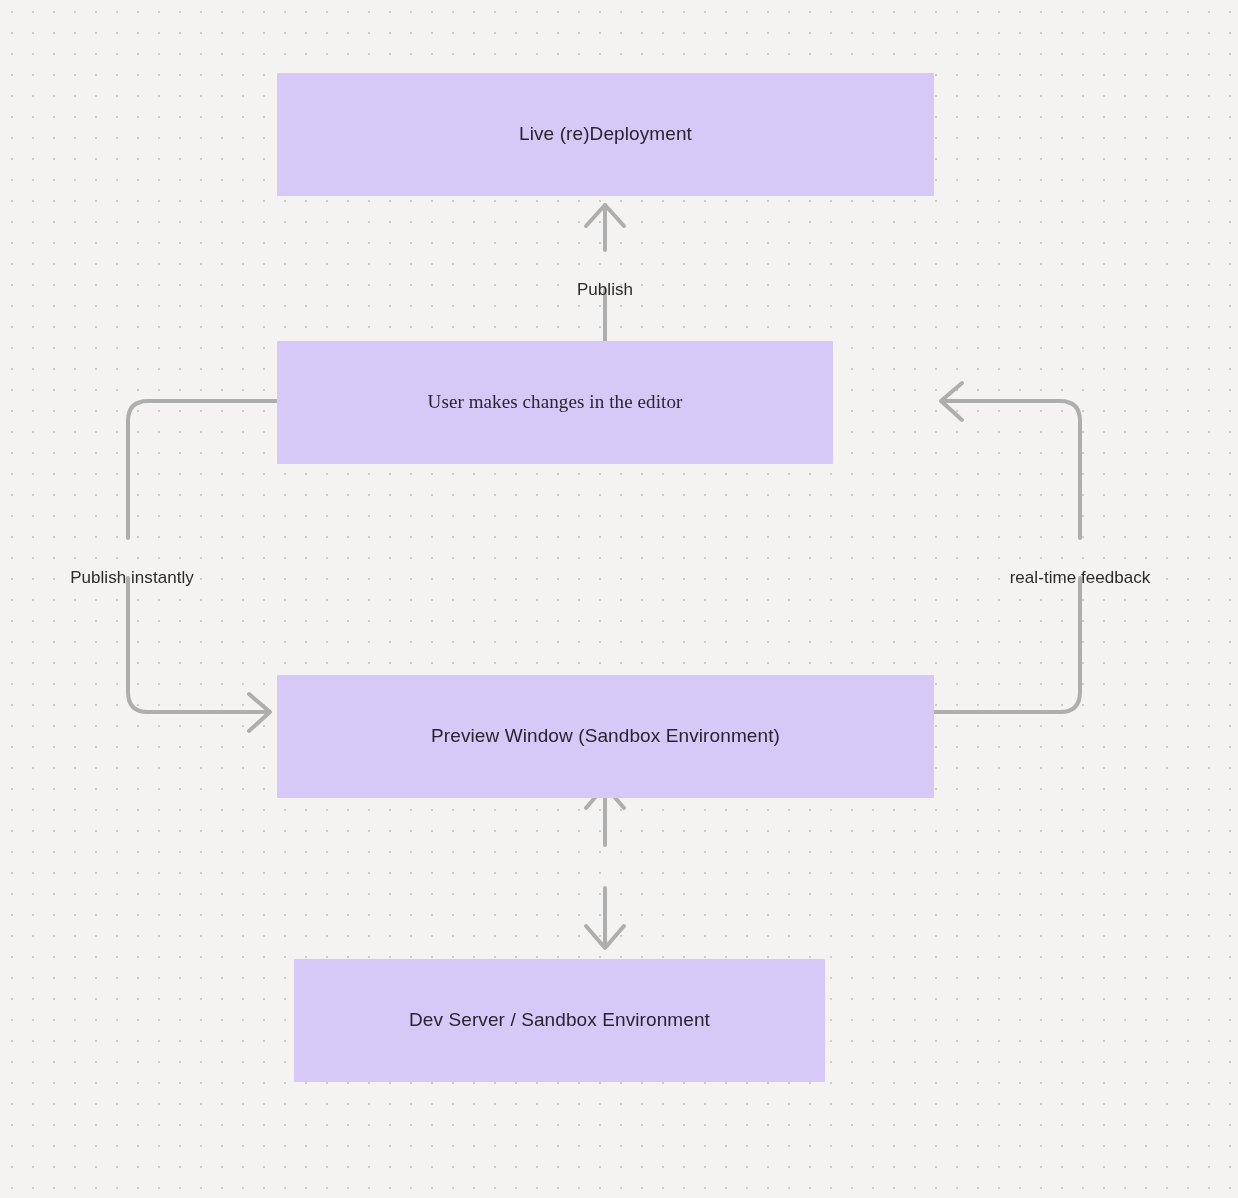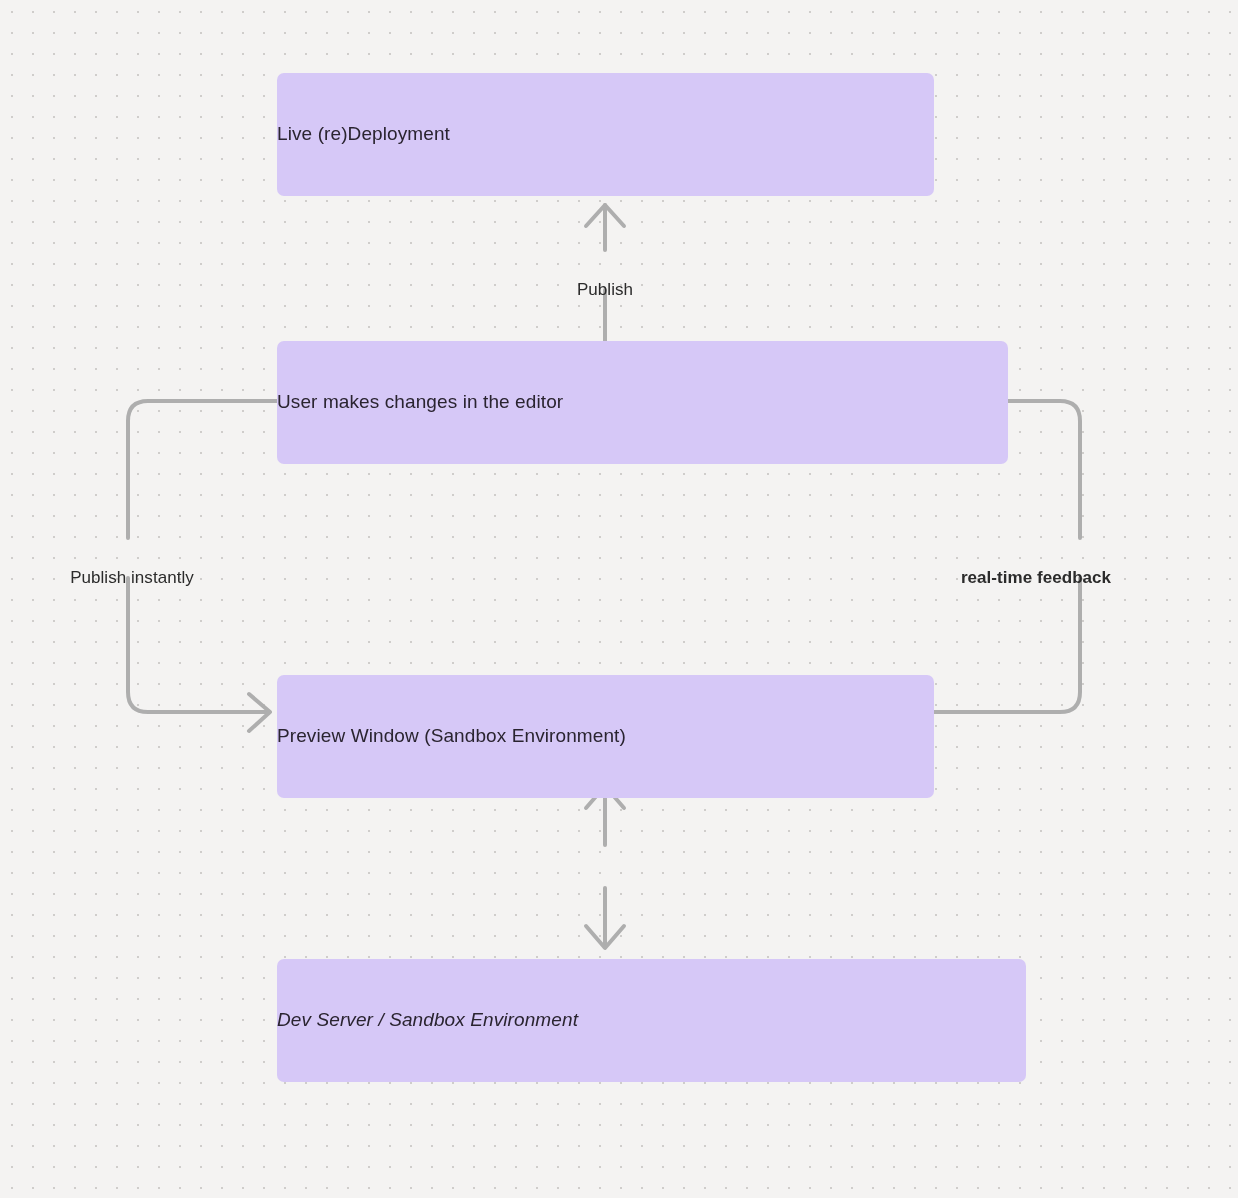--- a/index.html
+++ b/index.html
@@ -18,24 +18,24 @@
     height: 1198px;
     background-color: #f4f3f2;
     background-image: radial-gradient(circle at 0.75px 0.75px, #cfcdcb 1.4px, transparent 1.5px);
     background-size: 21px 21px;
     background-position: 11px 11px;
     overflow: hidden;
   }
   .node {
     position: absolute;
     background: #d6c8f7;
-    border-radius: 7px;
+    border-radius: 1px;
     display: flex;
     align-items: center;
-    justify-content: flex-start;
+    justify-content: center;
     box-sizing: border-box;
     z-index: 3;
   }
   .node-label {
     font-size: 19px;
     color: #2a2430;
     letter-spacing: 0.1px;
     text-align: center;
     line-height: 1.3;
     user-select: none;
@@ -94,32 +94,32 @@
       <path d="M 586 808 L 605 786 L 624 808" stroke="#aeaeae" stroke-width="4" fill="none" stroke-linecap="round" stroke-linejoin="round"></path>
       <path d="M 605 888 L 605 947" stroke="#aeaeae" stroke-width="4" fill="none" stroke-linecap="round"></path>
       <path d="M 586 926 L 605 948 L 624 926" stroke="#aeaeae" stroke-width="4" fill="none" stroke-linecap="round" stroke-linejoin="round"></path>
     </g>
   </svg>
 
   <div class="node" style="left:277px; top:73px; width:657px; height:123px;">
     <span class="node-label">Live (re)Deployment</span>
   </div>
 
-  <div class="node" style="left:277px; top:341px; width:731px; height:123px;">
+  <div class="node" style="left:277px; top:341px; width:556px; height:123px;font-family:Liberation Serif, serif;">
     <span class="node-label">User makes changes in the editor</span>
   </div>
 
   <div class="node" style="left:277px; top:675px; width:657px; height:123px;">
     <span class="node-label">Preview Window (Sandbox Environment)</span>
   </div>
 
-  <div class="node" style="left:277px; top:959px; width:749px; height:123px;font-style:italic;">
+  <div class="node" style="left:294px; top:959px; width:531px; height:123px;">
     <span class="node-label">Dev Server / Sandbox Environment</span>
   </div>
 
   <div class="edge-label" style="left:605px; top:270px; transform:translate(-50%,-50%);">Publish</div>
 
   <div class="edge-label" style="left:132px; top:558px; transform:translate(-50%,-50%);">Publish instantly</div>
 
-  <div class="edge-label" style="left:1036px; top:558px; transform:translate(-50%,-50%);font-weight:bold;">real-time feedback</div>
+  <div class="edge-label" style="left:1080px; top:558px; transform:translate(-50%,-50%);">real-time feedback</div>
 
 
 </div>
 
 </body></html>

